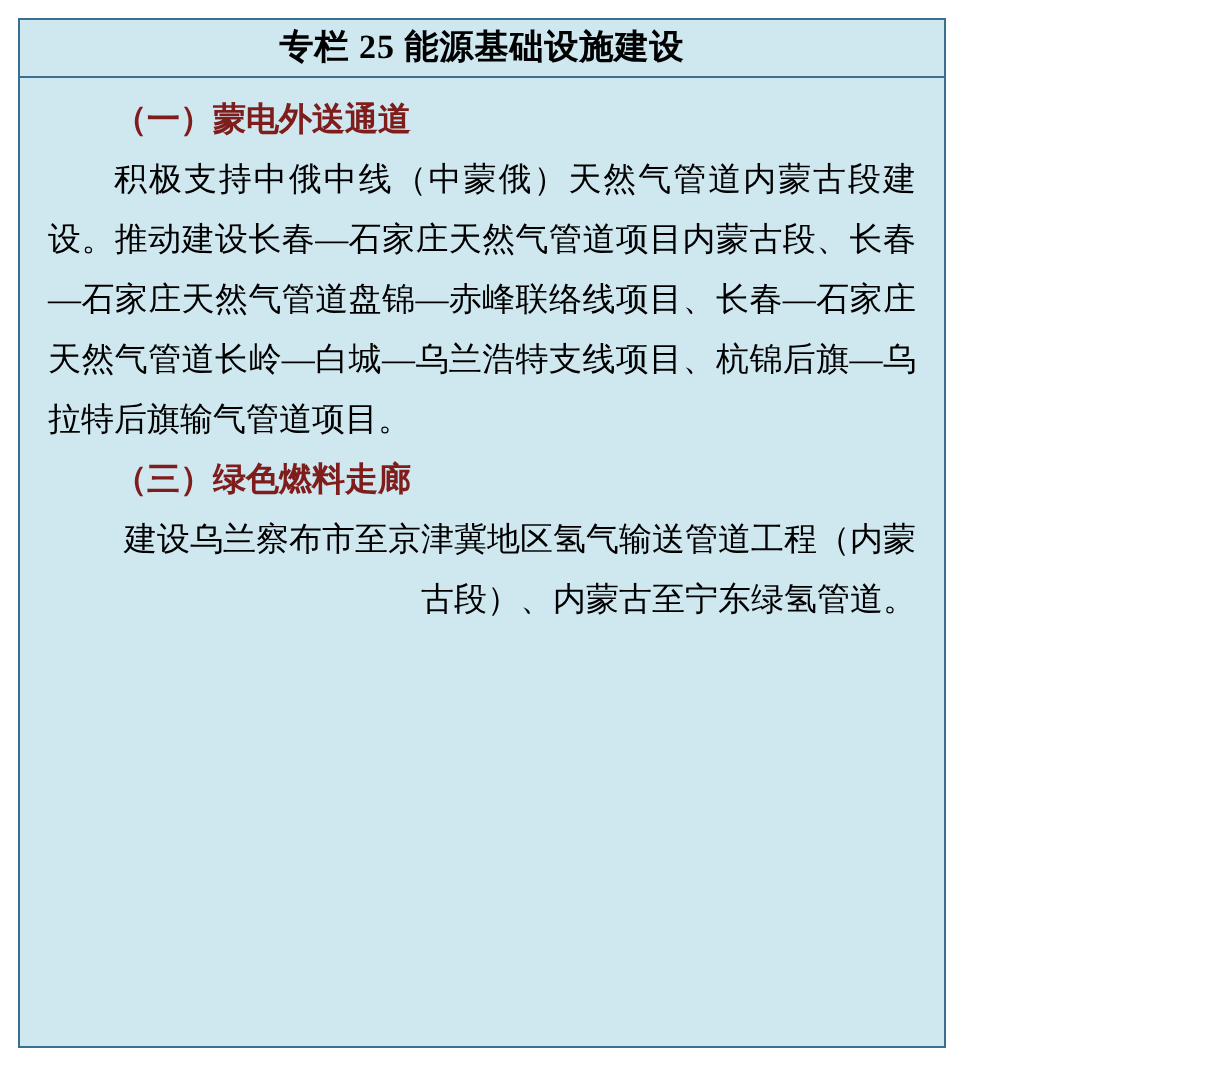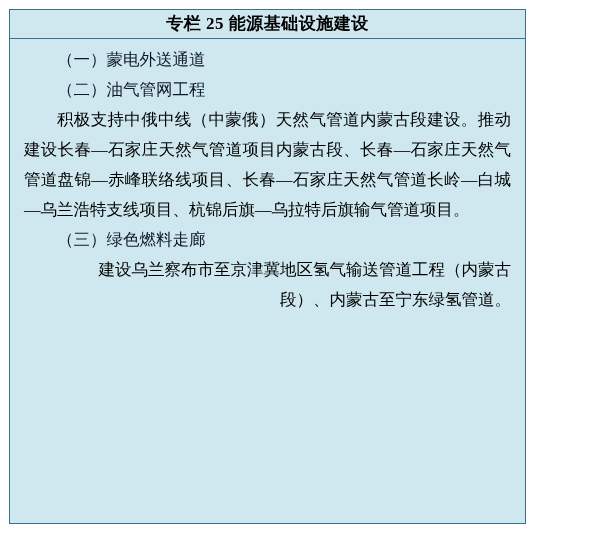--- a/index.html
+++ b/index.html
@@ -11,21 +11,21 @@
     width: 605px;
     height: 535px;
     font-family: "Liberation Serif", "DejaVu Serif", serif;
     overflow: hidden;
   }
 
   .box {
     position: absolute;
     left: 9px;
     top: 9px;
-    width: 517px;
+    width: 464px;
     height: 515px;
     border: 1px solid #3a6f8f;
     box-sizing: border-box;
     background: #cfe8f0;
   }
 
   .box-header {
     height: 28px;
     line-height: 28px;
     text-align: center;
@@ -37,22 +37,22 @@
     letter-spacing: 0.5px;
   }
 
   .box-body {
     padding: 6px 14px 0 14px;
     box-sizing: border-box;
   }
 
   .sec-title {
     font-size: 16.5px;
-    font-weight: normal;
-    color: #0f172a;
+    font-weight: bold;
+    color: #7f1d1d;
     text-indent: 2em;
     line-height: 30px;
     margin: 0;
     white-space: nowrap;
   }
 
   .para {
     font-size: 16.5px;
     color: #000000;
     line-height: 30px;
@@ -68,20 +68,19 @@
 </style>
 </head>
 <body>
 
 <div class="box">
   <div class="box-header">专栏 25    能源基础设施建设</div>
   <div class="box-body">
 
     <p class="sec-title">（一）蒙电外送通道</p>
 
-    <p class="sec-title">（二）油气管网工程</p>
     <p class="para">积极支持中俄中线（中蒙俄）天然气管道内蒙古段建设。推动建设长春—石家庄天然气管道项目内蒙古段、长春—石家庄天然气管道盘锦—赤峰联络线项目、长春—石家庄天然气管道长岭—白城—乌兰浩特支线项目、杭锦后旗—乌拉特后旗输气管道项目。</p>
 
     <p class="sec-title">（三）绿色燃料走廊</p>
     <p class="para para-last">建设乌兰察布市至京津冀地区氢气输送管道工程（内蒙古段）、内蒙古至宁东绿氢管道。</p>
 
   </div>
 </div>
 
 </body></html>

